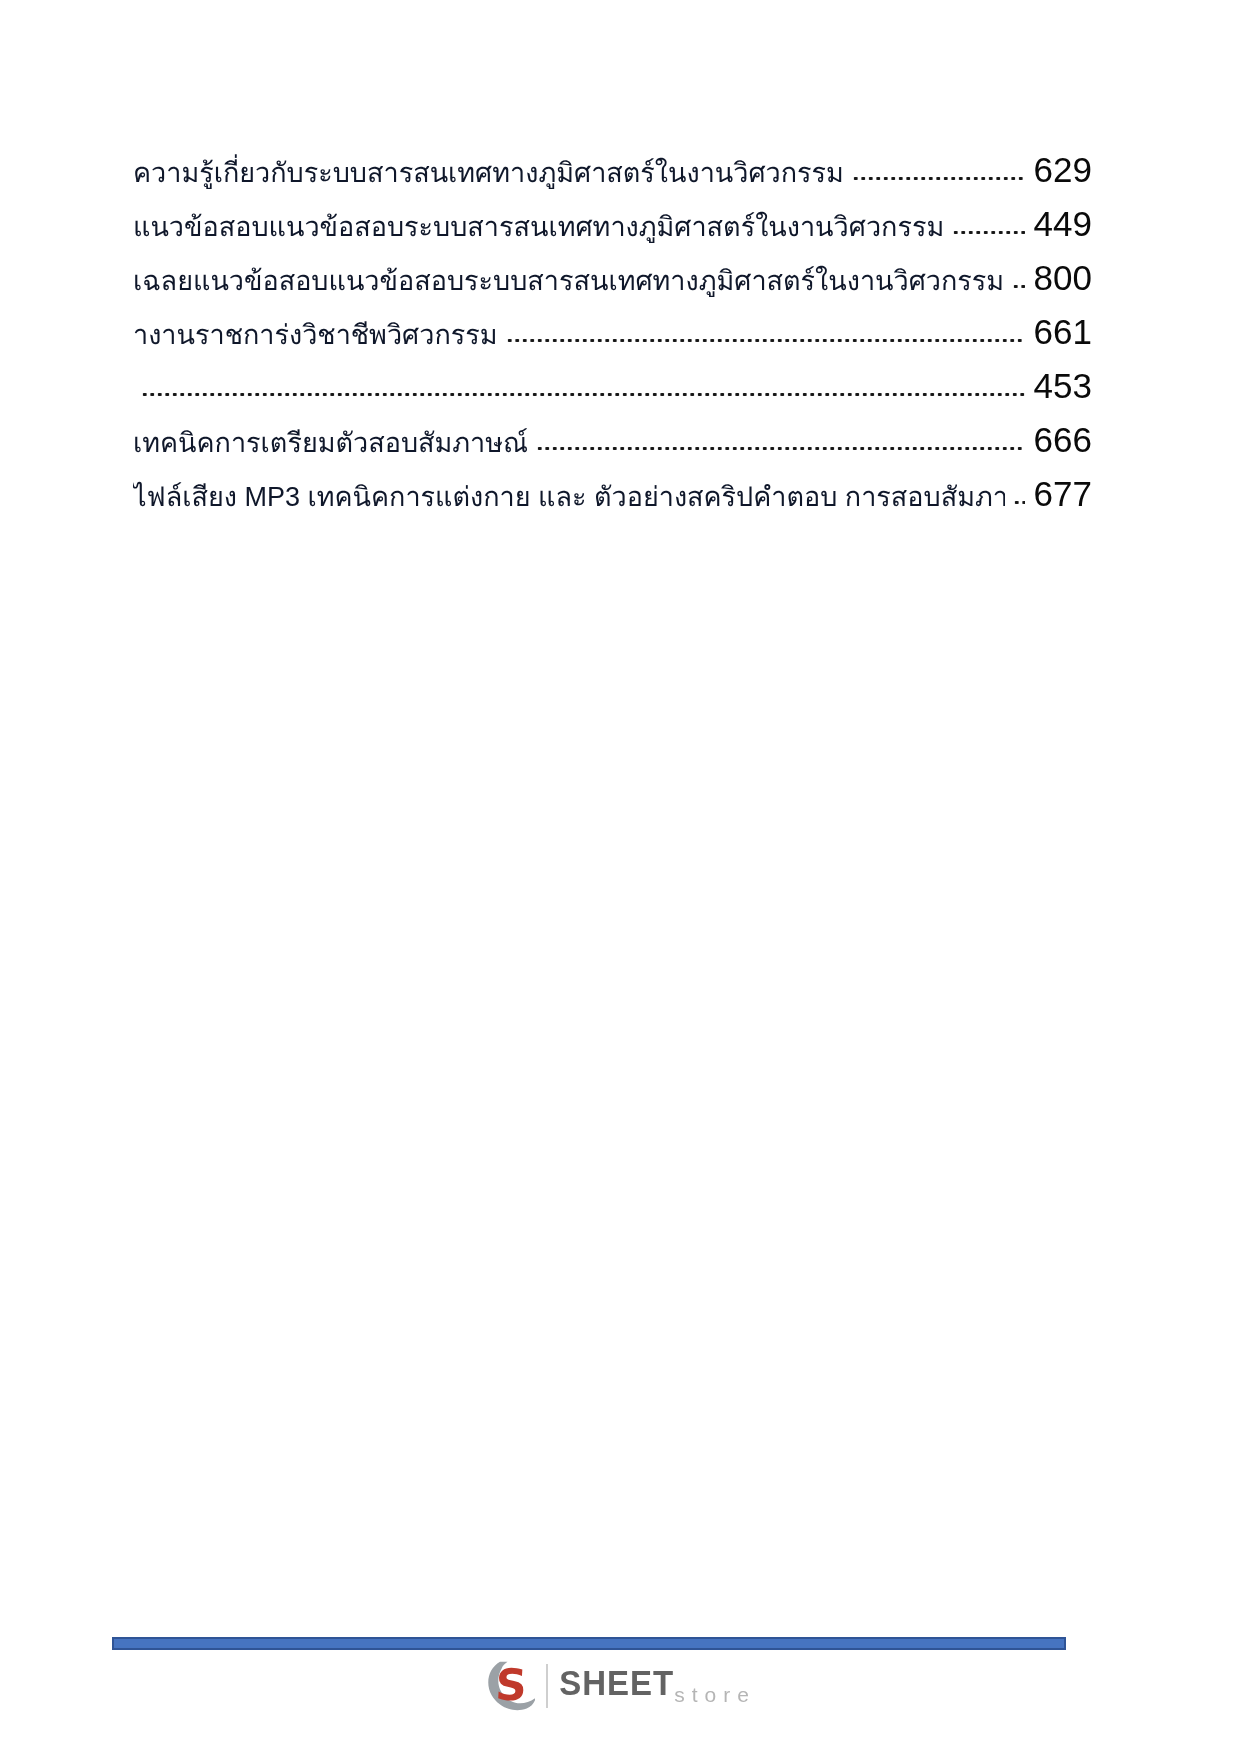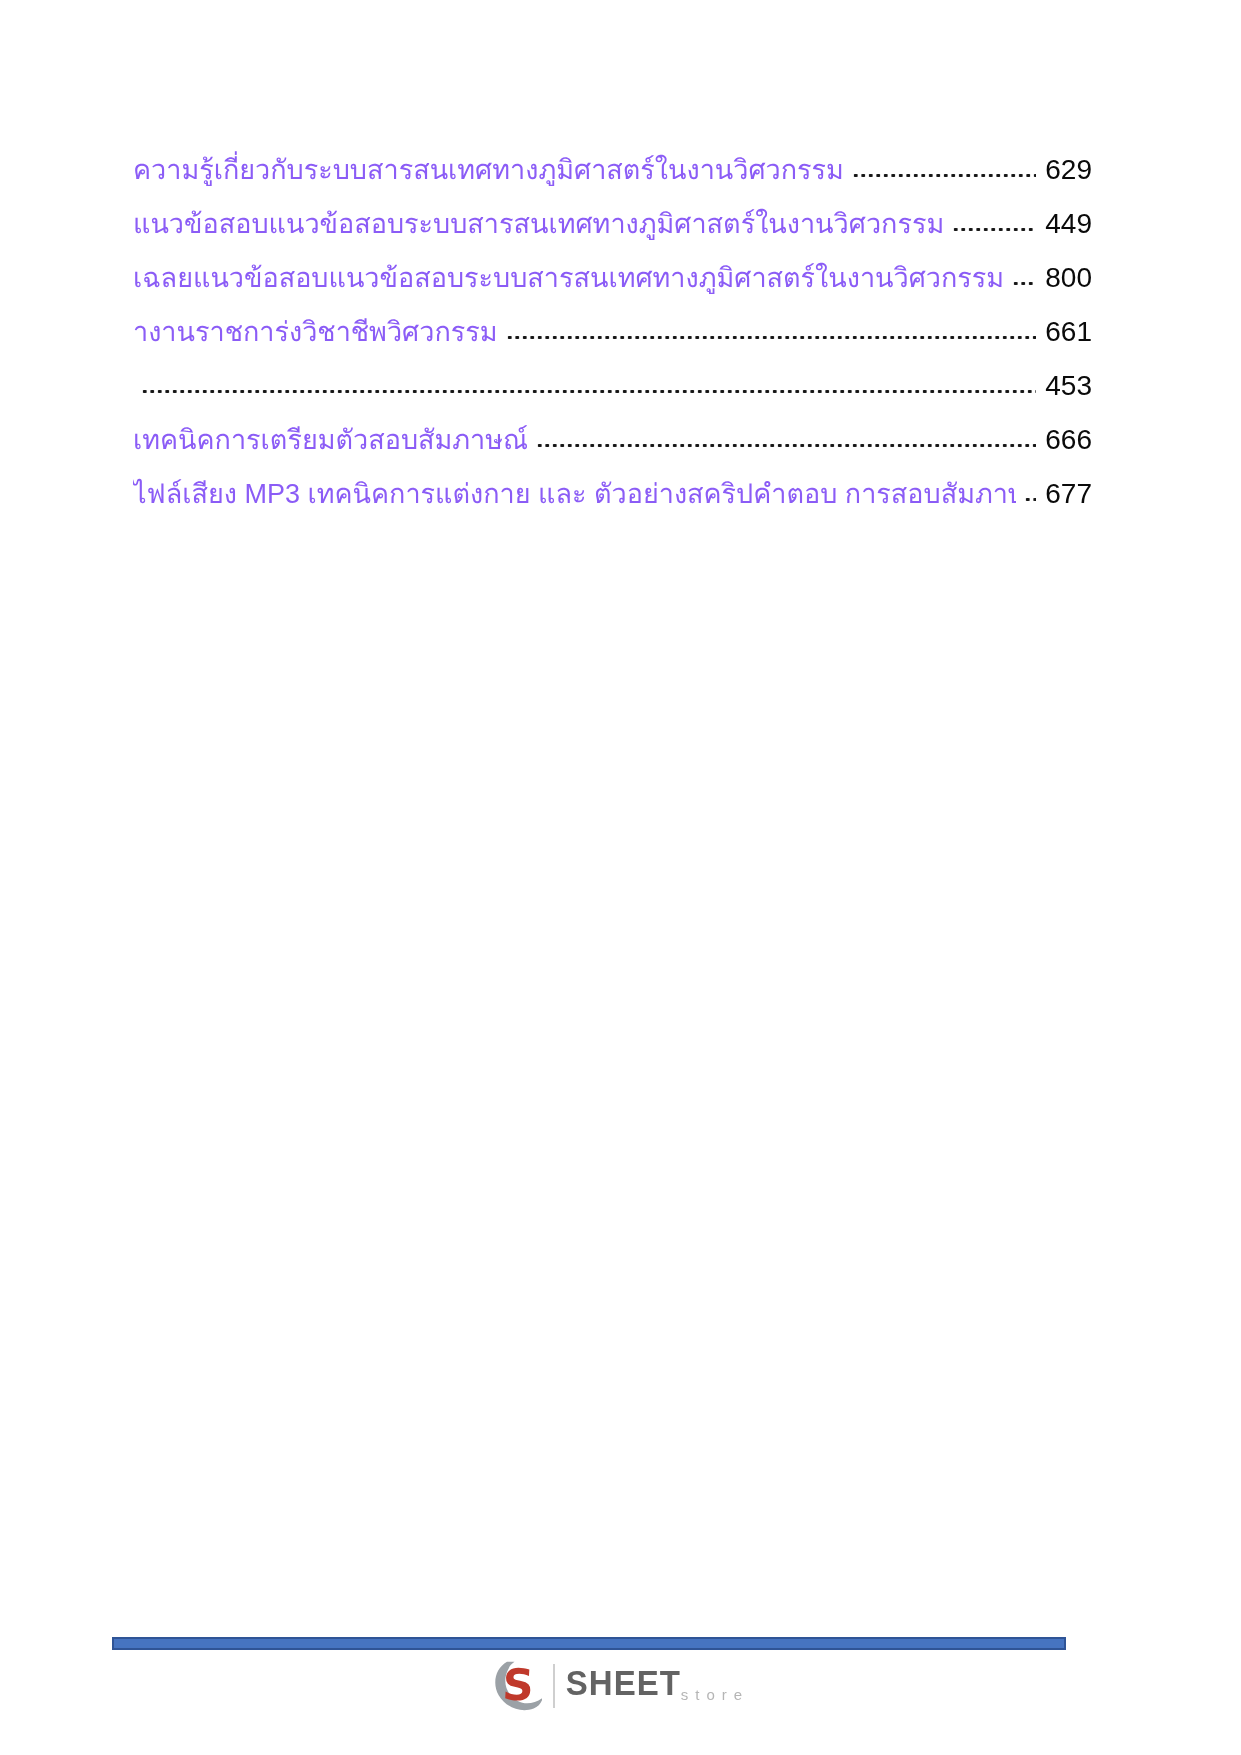--- a/index.html
+++ b/index.html
@@ -3,39 +3,39 @@
 <meta charset="utf-8">
 <style>
   * { margin:0; padding:0; box-sizing:border-box; }
   html,body { width:1241px; height:1755px; background:#ffffff; position:relative;
               font-family:"Liberation Sans", sans-serif; color:#111; overflow:hidden; }
 
   
   .toc { position:absolute; left:133px; right:149px; top:143px; }
   .toc-row { display:flex; align-items:baseline; height:54px; }
   .toc-title { font-size:27px; line-height:54px; white-space:nowrap;
-               flex:0 1 auto; overflow:hidden; color:#8b5cf6; }
+               flex:0 1 auto; overflow:hidden; color:#0f172a; }
   .toc-leader { flex:1 1 auto; min-width:12px; height:20px; margin:0 9px 0 8px;
                 margin-bottom:-4px;
                 background-image: radial-gradient(circle, #161616 1.7px, transparent 2.1px);
                 background-size:7.5px 7.5px; background-repeat:repeat-x;
                 background-position:left bottom; }
-  .toc-page { font-size:28px; line-height:54px; color:#0a0a0a; flex:0 0 auto; }
+  .toc-page { font-size:35px; line-height:54px; color:#0a0a0a; flex:0 0 auto; }
 
   
   .accent-bar { position:absolute; left:112px; top:1637px; width:954px; height:13px;
                 background:#4674c1; border:2px solid #2f5496; }
   .brand { position:absolute; left:0; top:1658px; width:100%;
            display:flex; justify-content:center; align-items:center; gap:11px; }
   .brand-icon { width:50px; height:56px; display:block; }
   .brand-divider { width:2px; height:44px; background:#cfcfcf; }
   .brand-text { display:flex; flex-direction:row; justify-content:center; }
   .brand-name { font-size:33px; font-weight:700; color:#636363; letter-spacing:1px;
                 line-height:30px; transform:scaleY(1.04); transform-origin:left center; }
-  .brand-tagline { font-size:15px; color:#b5b5b5; letter-spacing:7px; line-height:18px;
+  .brand-tagline { font-size:21px; color:#b5b5b5; letter-spacing:7px; line-height:18px;
                    margin-top:17px; }
 </style>
 </head>
 <body>
 
 <div class="page">
 
   <div class="toc">
 
     <div class="toc-row">

